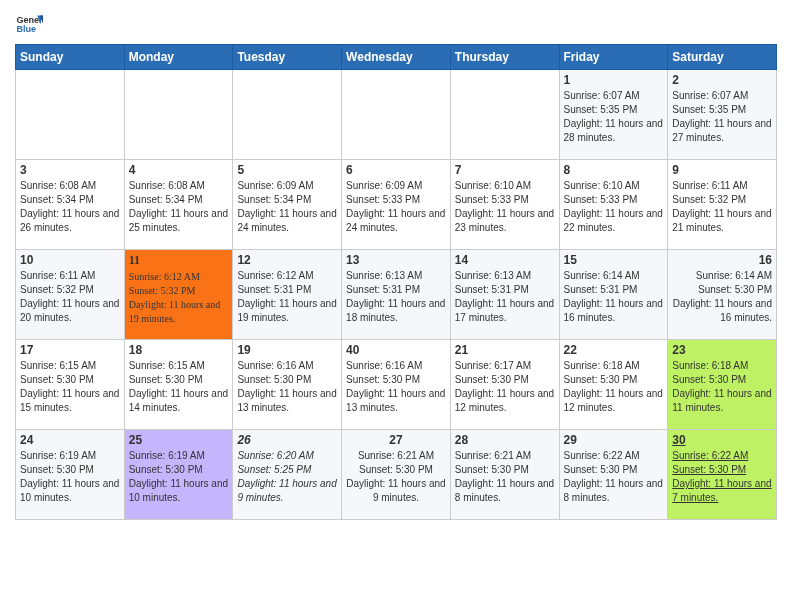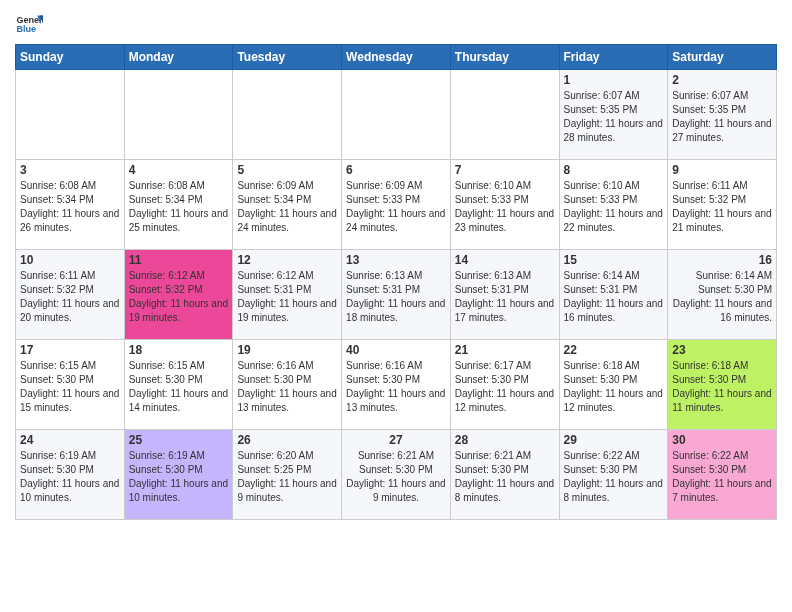--- a/index.html
+++ b/index.html
@@ -171,21 +171,21 @@
 Daylight: 11 hours and 21 minutes.</div>
         </td>
       </tr>
       <tr>
         <td style="background: rgb(245, 247, 250);">
           <span class="day-number">10</span>
           <div style="white-space: pre-line; line-height: 1.4;">Sunrise: 6:11 AM
 Sunset: 5:32 PM
 Daylight: 11 hours and 20 minutes.</div>
         </td>
-        <td style="background: #ec4899;">
+        <td style="background: #f97316; font-family: Liberation Serif, serif;">
           <span class="day-number">11</span>
           <div style="white-space: pre-line; line-height: 1.4;">Sunrise: 6:12 AM
 Sunset: 5:32 PM
 Daylight: 11 hours and 19 minutes.</div>
         </td>
         <td style="background: rgb(245, 247, 250);">
           <span class="day-number">12</span>
           <div style="white-space: pre-line; line-height: 1.4;">Sunrise: 6:12 AM
 Sunset: 5:31 PM
 Daylight: 11 hours and 19 minutes.</div>
@@ -265,21 +265,21 @@
           <div style="white-space: pre-line; line-height: 1.4;">Sunrise: 6:19 AM
 Sunset: 5:30 PM
 Daylight: 11 hours and 10 minutes.</div>
         </td>
         <td style="background: #c4b5fd;">
           <span class="day-number">25</span>
           <div style="white-space: pre-line; line-height: 1.4;">Sunrise: 6:19 AM
 Sunset: 5:30 PM
 Daylight: 11 hours and 10 minutes.</div>
         </td>
-        <td style="background: rgb(245, 247, 250);">
+        <td style="background: rgb(245, 247, 250); font-style: italic;">
           <span class="day-number">26</span>
           <div style="white-space: pre-line; line-height: 1.4;">Sunrise: 6:20 AM
 Sunset: 5:25 PM
 Daylight: 11 hours and 9 minutes.</div>
         </td>
         <td style="background: rgb(245, 247, 250); text-align: center;">
           <span class="day-number">27</span>
           <div style="white-space: pre-line; line-height: 1.4;">Sunrise: 6:21 AM
 Sunset: 5:30 PM
 Daylight: 11 hours and 9 minutes.</div>
@@ -289,21 +289,21 @@
           <div style="white-space: pre-line; line-height: 1.4;">Sunrise: 6:21 AM
 Sunset: 5:30 PM
 Daylight: 11 hours and 8 minutes.</div>
         </td>
         <td style="background: rgb(245, 247, 250);">
           <span class="day-number">29</span>
           <div style="white-space: pre-line; line-height: 1.4;">Sunrise: 6:22 AM
 Sunset: 5:30 PM
 Daylight: 11 hours and 8 minutes.</div>
         </td>
-        <td style="background: #f9a8d4;">
+        <td style="background: #bef264; text-decoration: underline;">
           <span class="day-number">30</span>
           <div style="white-space: pre-line; line-height: 1.4;">Sunrise: 6:22 AM
 Sunset: 5:30 PM
 Daylight: 11 hours and 7 minutes.</div>
         </td>
       </tr>
     </tbody>
 </table>
 
 </body></html>

